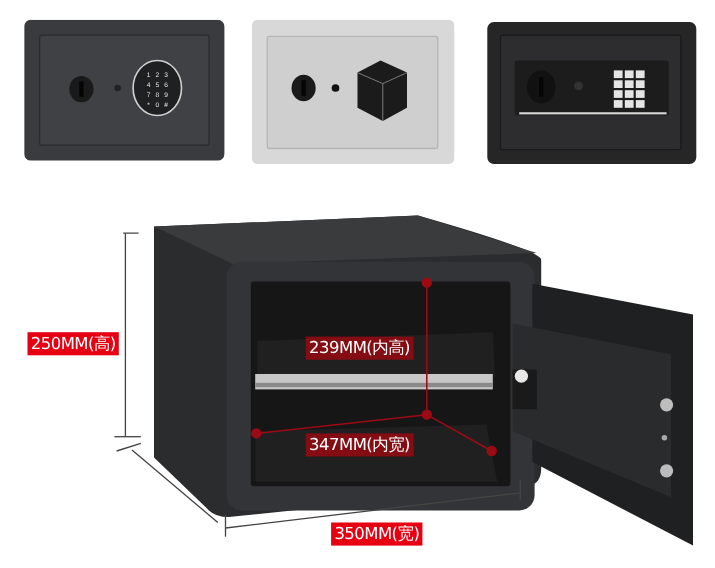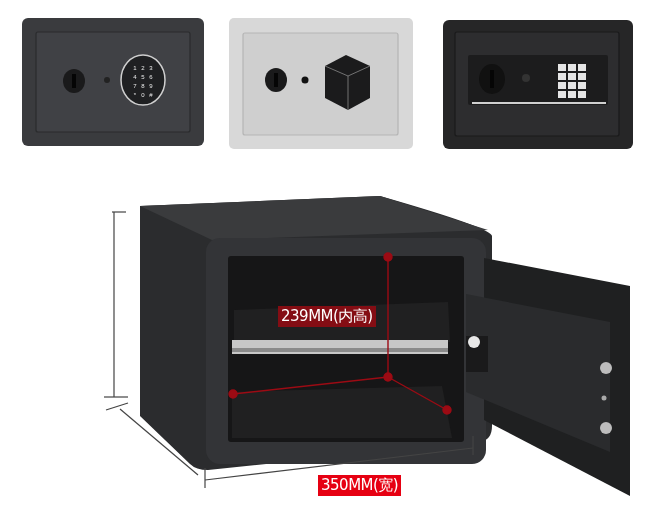--- a/index.html
+++ b/index.html
@@ -120,15 +120,17 @@
         <line x1="233" y1="394" x2="388" y2="377"></line>
         <line x1="388" y1="377" x2="447" y2="410"></line>
         <circle cx="388" cy="257" r="4"></circle>
         <circle cx="388" cy="377" r="4"></circle>
         <circle cx="233" cy="394" r="4"></circle>
         <circle cx="447" cy="410" r="4"></circle>
       </g>
     </svg>
   </div>
 
-  <div class="label red" style="left:318px;top:475px;">350MM(宽)</div>
+  <div class="label red" style="left:25px;top:302px;">250MM(高)</div>
+  <div class="label red" style="left:301px;top:475px;">350MM(宽)</div>
   <div class="label dark" style="left:278px;top:306px;">239MM(内高)</div>
+  <div class="label dark" style="left:278px;top:394px;">347MM(内宽)</div>
 </div>
 
 </body></html>

